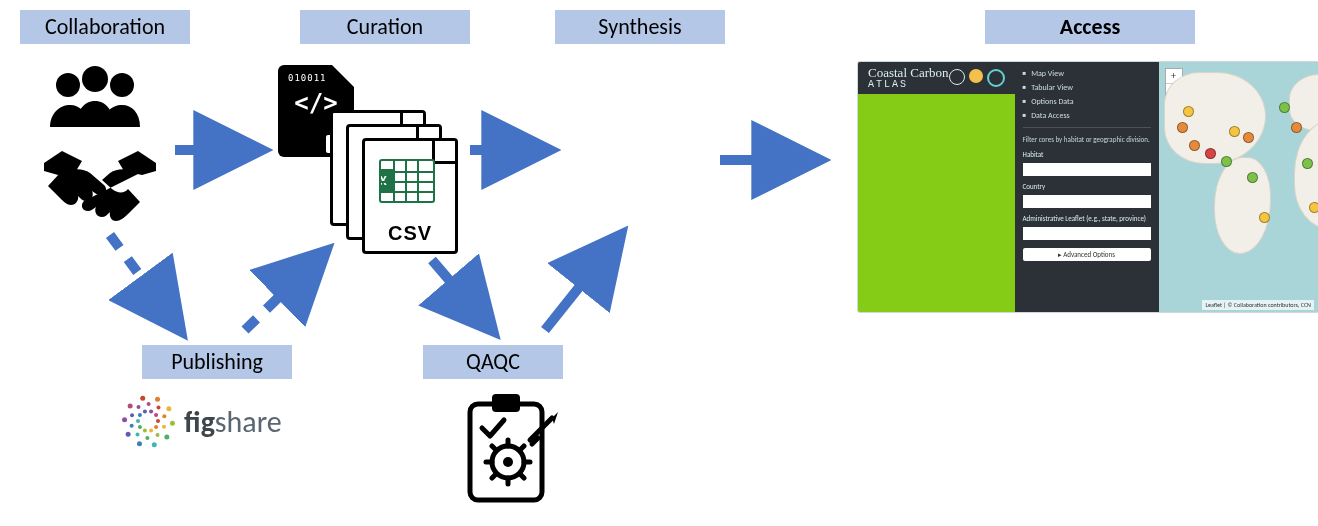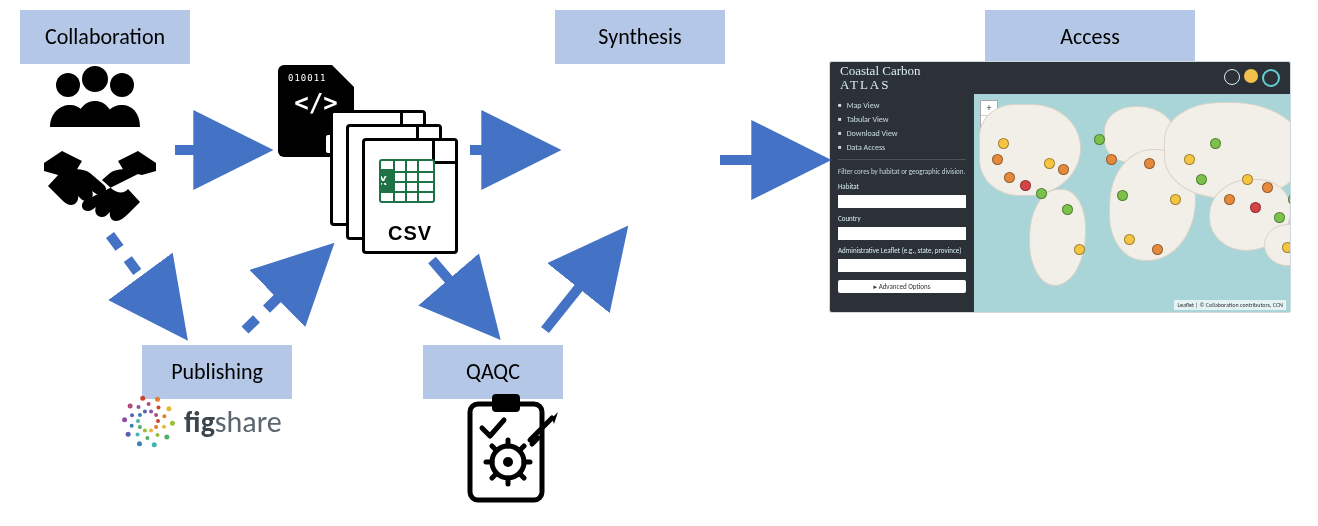--- a/index.html
+++ b/index.html
@@ -16,21 +16,21 @@
     width: 1318px;
     height: 526px;
   }
   .label-box {
     position: absolute;
     background: #b4c7e7;
     border: 1px solid #b4c7e7;
     text-align: center;
     font-size: 22px;
     line-height: 1.2;
-    padding: 13px 4px;
+    padding: 3px 4px;
     color: #000;
     font-weight: 400;
   }
   
   .abs { position: absolute; }
 
   
   .db {
     width: 150px;
     height: 130px;
@@ -190,34 +190,35 @@
 
   
   .map-wrap {
     width: 460px;
     height: 250px;
     background: #84cc16;
     border-radius: 2px;
     overflow: hidden;
     box-shadow: 0 0 0 1px #cfd6dc;
     display: flex;
-    flex-direction: column;
+    flex-direction: row;
+    margin-left: 28px;
   }
   .map-header {
     height: 32px;
     background: #2b3137;
     display: flex;
     align-items: center;
     justify-content: space-between;
     padding: 0 10px;
     color: #d9eef2;
     font-size: 10px;
   }
   .map-header .brand { font-family: Georgia, serif; font-size: 13px; line-height: 1.05; }
-  .map-header .brand .a { letter-spacing: 2px; font-size: 13px; }
+  .map-header .brand .a { letter-spacing: 2px; font-size: 10px; font-family: Liberation Mono, monospace; }
   .map-body { flex: 1; display: flex; }
   .map-side {
     width: 128px;
     background: #2b3137;
     color: #d9eef2;
     font-size: 8px;
     padding: 6px 8px;
     display: flex;
     flex-direction: column;
     gap: 4px;
@@ -288,22 +289,23 @@
     height: 526px;
     pointer-events: none;
   }
 </style>
 </head>
 <body>
 
 <div class="stage">
 
   <div class="label-box" style="left:20px;  top:10px; width:160px;">Collaboration</div>
+  <div class="label-box" style="left:300px; top:10px; width:160px;">Curation</div>
   <div class="label-box" style="left:555px; top:10px; width:160px;">Synthesis</div>
-  <div class="label-box" style="left:985px; top:10px; width:200px;">Access</div>
+  <div class="label-box" style="left:985px; top:10px; width:200px;font-weight:bold;">Access</div>
   <div class="label-box" style="left:142px; top:345px; width:140px;">Publishing</div>
   <div class="label-box" style="left:423px; top:345px; width:130px;">QAQC</div>
 
   <div class="abs" style="left:40px; top:65px;">
     <svg width="110" height="70" viewBox="0 0 110 70">
       <g fill="#000">
         <circle cx="28" cy="20" r="12"></circle>
         <circle cx="55" cy="14" r="13"></circle>
         <circle cx="82" cy="20" r="12"></circle>
         <path d="M10 62c0-14 10-22 20-22s18 8 18 22z"></path>
@@ -412,21 +414,21 @@
       <div style="display:flex; gap:4px;">
         <span style="width:14px;height:14px;border:1px solid #d9eef2;border-radius:50%;display:inline-block;"></span>
         <span style="width:14px;height:14px;background:#f3c14b;border-radius:50%;display:inline-block;"></span>
         <span style="width:14px;height:14px;border:2px solid #63d1d1;border-radius:50%;display:inline-block;"></span>
       </div>
     </div>
     <div class="map-body">
       <div class="map-side">
         <div class="mi">Map View</div>
         <div class="mi">Tabular View</div>
-        <div class="mi">Download View</div>
+        <div class="mi">Options Data</div>
         <div class="mi">Data Access</div>
         <hr>
         <div class="hint">Filter cores by habitat or geographic division.</div>
         <div class="lbl">Habitat</div>
         <input style="">
         <div class="lbl">Country</div>
         <input style="">
         <div class="lbl">Administrative Leaflet (e.g., state, province)</div>
         <input style="">
         <div class="adv">▸ Advanced Options</div>

